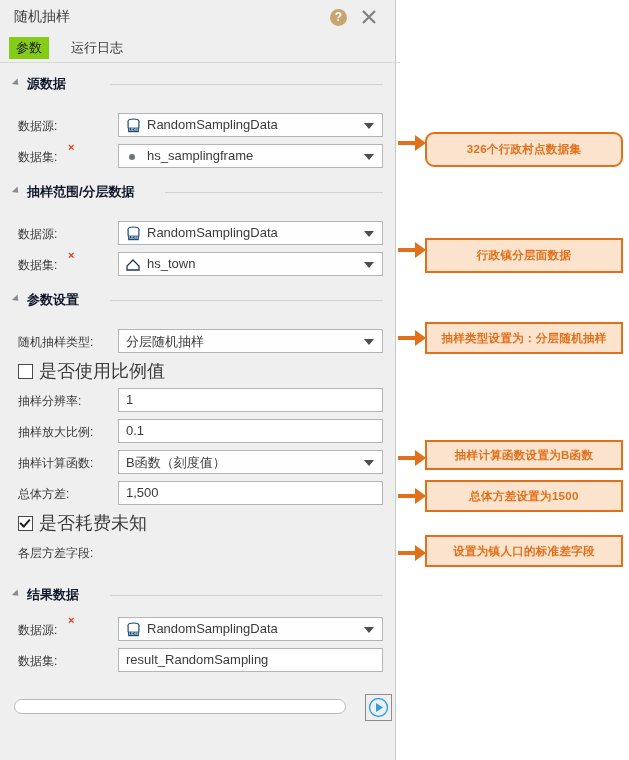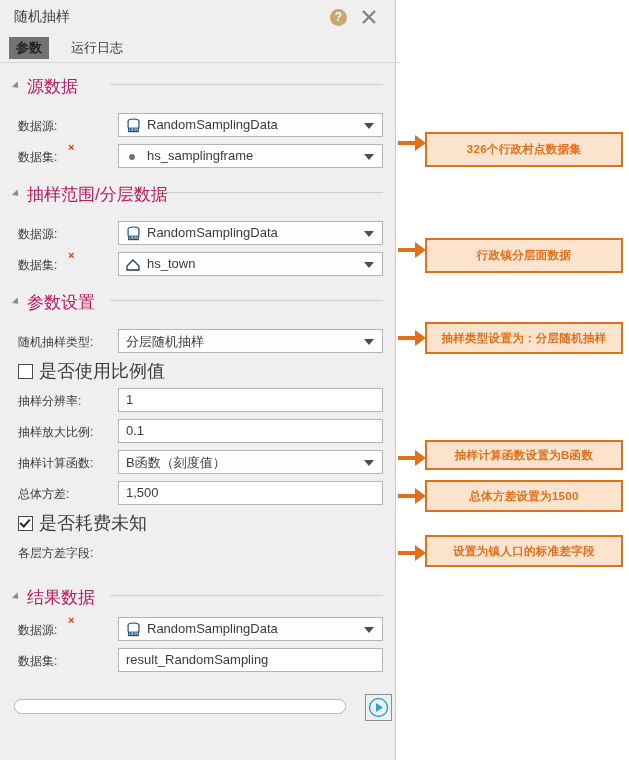--- a/index.html
+++ b/index.html
@@ -38,41 +38,41 @@
   }
   #close-icon svg{display:block;}
   
   #tabs{
     position:absolute;left:0;top:35px;width:400px;height:27px;
   }
   .tab{
     position:absolute;top:2px;height:22px;line-height:22px;
     font-size:13px;color:#3b3b3b;padding:0 7px;cursor:pointer;
   }
-  .tab.active{background:#737373;color:#222;font-weight:bold;}
+  .tab.active{background:#84cc16;color:#222;}
   #tab-params{left:9px;}
   #tab-log{left:64px;text-align:center;}
   #tabs-underline{
     position:absolute;left:0;top:62px;width:400px;height:1px;background:#d8d8d8;
   }
   
   #body{
     position:absolute;left:0;top:63px;width:400px;bottom:0;
   }
   .section-head{
     position:absolute;left:14px;height:18px;
   }
   .sec-tri{
     display:inline-block;width:0;height:0;vertical-align:middle;
     border-left:5px solid #8a8a8a;border-top:4px solid transparent;
     border-bottom:4px solid transparent;
     transform:rotate(45deg);margin-right:8px;margin-bottom:2px;
   }
   .sec-title{
-    font-size:17px;font-weight:normal;color:#be185d;vertical-align:middle;
+    font-size:13px;font-weight:bold;color:#0f172a;vertical-align:middle;
   }
   .sec-rule{
     position:absolute;height:1px;background:#d0d0d0;top:9px;
   }
   .flabel{
     position:absolute;left:18px;font-size:12px;color:#3b3b3b;white-space:nowrap;
   }
   .req{
     position:absolute;color:#e03a12;font-size:11px;font-weight:bold;
     line-height:8px;
@@ -287,21 +287,21 @@
   <div id="run-button">
     <svg width="21" height="21" viewBox="0 0 21 21">
       <circle cx="10.5" cy="10.5" r="9" fill="none" stroke="#2f9fe0" stroke-width="1.4"></circle>
       <path d="M8 6 L15 10.5 L8 15 Z" fill="#2f9fe0"></path>
     </svg>
   </div>
 </div>
 
 <div class="arrow-line" style="left:398px;top:141px;width:22px;"></div>
 <div class="arrow-head" style="left:415px;top:135px;"></div>
-<div class="callout" style="left:425px;top:132px;width:198px;height:35px;">326个行政村点数据集</div>
+<div class="callout" style="left:425px;top:132px;width:198px;height:35px;border-radius:9px;">326个行政村点数据集</div>
 
 <div class="arrow-line" style="left:398px;top:248px;width:22px;"></div>
 <div class="arrow-head" style="left:415px;top:242px;"></div>
 <div class="callout" style="left:425px;top:238px;width:198px;height:35px;">行政镇分层面数据</div>
 
 <div class="arrow-line" style="left:398px;top:336px;width:22px;"></div>
 <div class="arrow-head" style="left:415px;top:330px;"></div>
 <div class="callout" style="left:425px;top:322px;width:198px;height:32px;">抽样类型设置为：分层随机抽样</div>
 
 <div class="arrow-line" style="left:398px;top:456px;width:22px;"></div>

